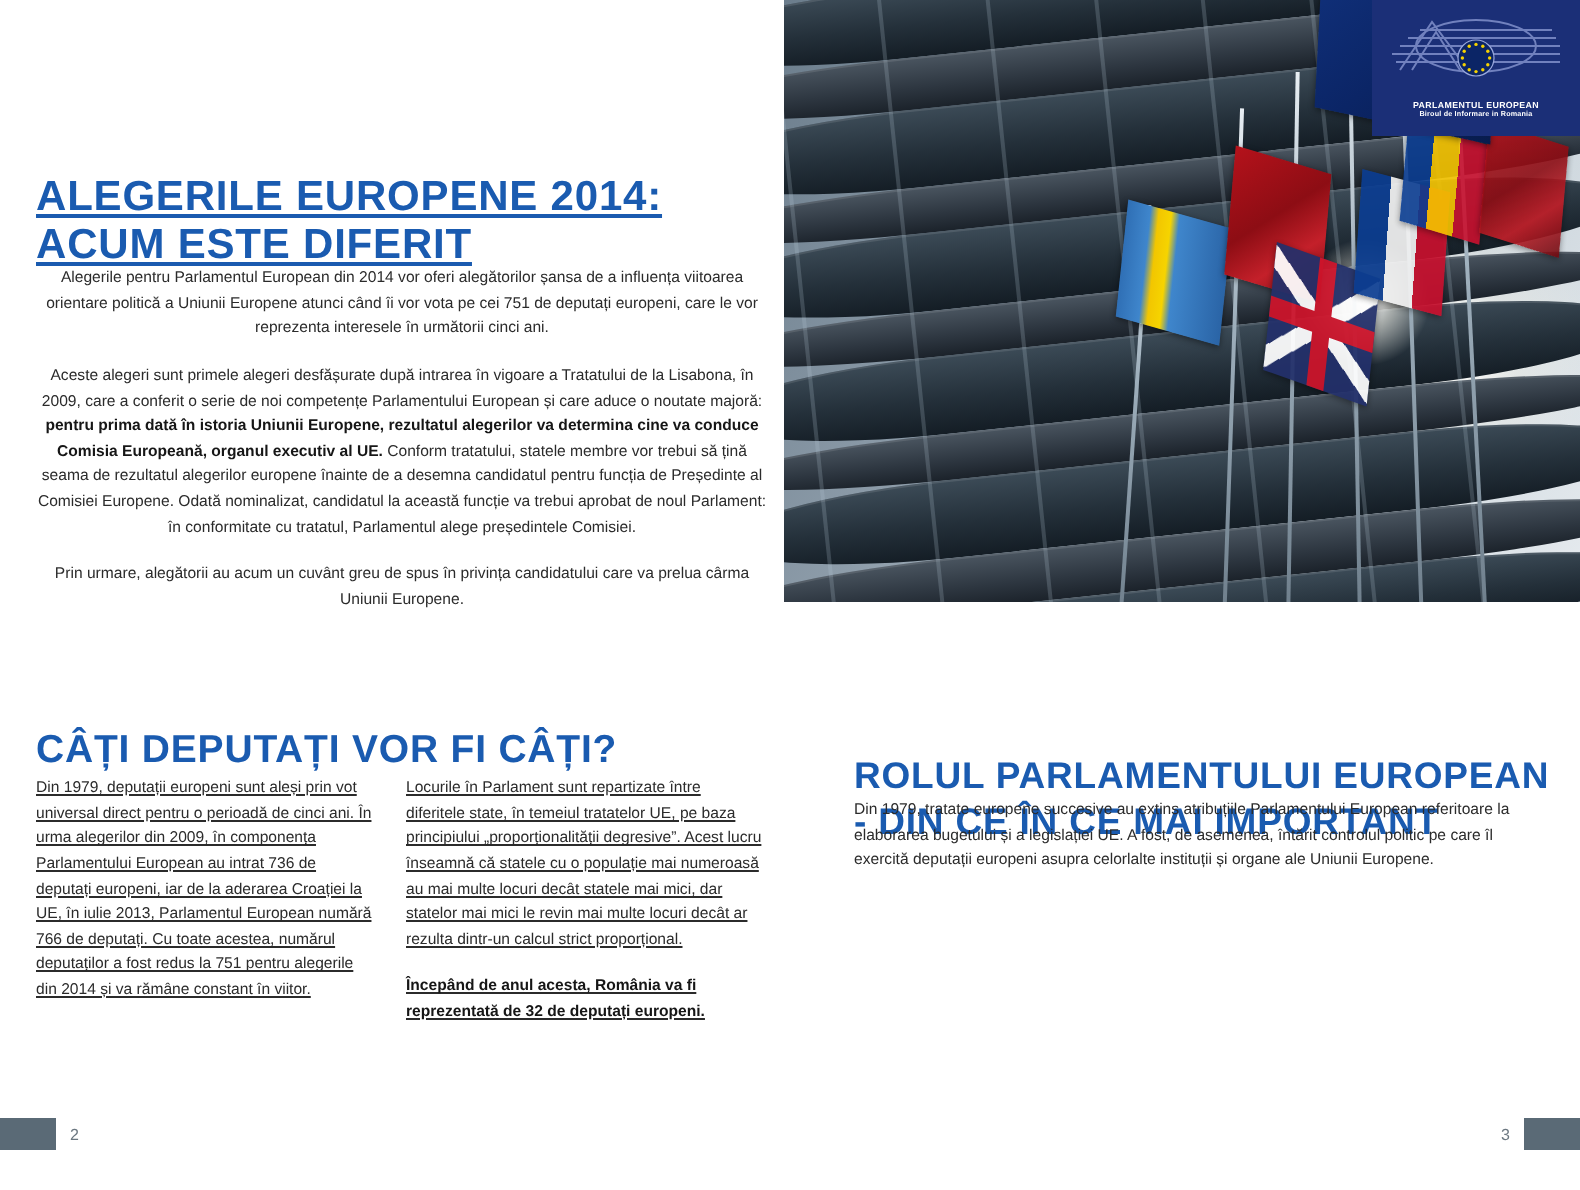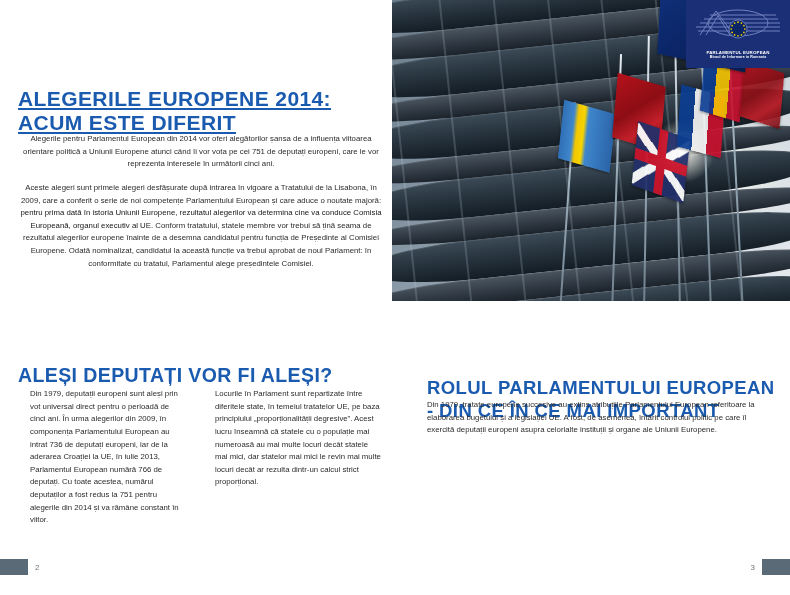--- a/index.html
+++ b/index.html
@@ -173,25 +173,25 @@
   .body-text {
     position: absolute;
     font-size: 7.8px;
     line-height: 1.62;
     color: #2b2b2b;
     text-align: left;
   }
   #intro-block { left: 18px; top: 133px; width: 366px; }
   #intro-block p { margin: 0 0 11px 0; text-align: center; }
   #intro-block p:last-child { margin-bottom: 0; }
-  #intro-block b { font-weight: normal; color: #161616; }
+  #intro-block b { font-weight: bold; color: #161616; }
 
   #col-left  { left: 18px;  top: 388px; width: 168px; }
   #col-right { left: 203px; top: 388px; width: 178px; }
-  #col-left p, #col-right p { margin: 0 0 11px 12px; }
+  #col-left p, #col-right p { margin: 0 0 11px 0; text-decoration: underline; }
   #col-left p:last-child, #col-right p:last-child { margin-bottom: 0; }
   #col-right b { font-weight: bold; color: #161616; }
 
   #rol-text { left: 427px; top: 399px; width: 330px; }
   #rol-text p { margin: 0; }
 
   
   .page-marker {
     position: absolute;
     bottom: 20px;
@@ -293,30 +293,32 @@
     </div>
   </div>
 </div>
 
 <h1 class="h-main" id="title-main">ALEGERILE EUROPENE 2014:
 ACUM ESTE DIFERIT</h1>
 
 <div class="body-text" id="intro-block">
     <p><span>Alegerile pentru Parlamentul European din 2014 vor oferi alegătorilor șansa de a influența viitoarea orientare politică a Uniunii Europene atunci când îi vor vota pe cei 751 de deputați europeni, care le vor reprezenta interesele în următorii cinci ani.</span></p>
     <p><span>Aceste alegeri sunt primele alegeri desfășurate după intrarea în vigoare a Tratatului de la Lisabona, în 2009, care a conferit o serie de noi competențe Parlamentului European și care aduce o noutate majoră: </span><b>pentru prima dată în istoria Uniunii Europene, rezultatul alegerilor va determina cine va conduce Comisia Europeană, organul executiv al UE.</b><span> Conform tratatului, statele membre vor trebui să țină seama de rezultatul alegerilor europene înainte de a desemna candidatul pentru funcția de Președinte al Comisiei Europene. Odată nominalizat, candidatul la această funcție va trebui aprobat de noul Parlament: în conformitate cu tratatul, Parlamentul alege președintele Comisiei.</span></p>
-  </div>
-
-<h2 class="h-main" id="title-deputati">ALEȘI DEPUTAȚI VOR FI ALEȘI?</h2>
+    <p><span>Prin urmare, alegătorii au acum un cuvânt greu de spus în privința candidatului care va prelua cârma Uniunii Europene.</span></p>
+  </div>
+
+<h2 class="h-main" id="title-deputati">CÂȚI DEPUTAȚI VOR FI CÂȚI?</h2>
 
 <div class="body-text" id="col-left">
     <p><span>Din 1979, deputații europeni sunt aleși prin vot universal direct pentru o perioadă de cinci ani. În urma alegerilor din 2009, în componența Parlamentului European au intrat 736 de deputați europeni, iar de la aderarea Croației la UE, în iulie 2013, Parlamentul European numără 766 de deputați. Cu toate acestea, numărul deputaților a fost redus la 751 pentru alegerile din 2014 și va rămâne constant în viitor.</span></p>
   </div>
 
 <div class="body-text" id="col-right">
     <p><span>Locurile în Parlament sunt repartizate între diferitele state, în temeiul tratatelor UE, pe baza principiului „proporționalității degresive”. Acest lucru înseamnă că statele cu o populație mai numeroasă au mai multe locuri decât statele mai mici, dar statelor mai mici le revin mai multe locuri decât ar rezulta dintr-un calcul strict proporțional.</span></p>
+    <p><b>Începând de anul acesta, România va fi reprezentată de 32 de deputați europeni.</b></p>
   </div>
 
 <div class="page-marker left">
   <div class="page-chip"></div>
   <span class="page-num">2</span>
 </div>
 
 <h2 class="h-main" id="title-rol">ROLUL PARLAMENTULUI EUROPEAN
 - DIN CE ÎN CE MAI IMPORTANT</h2>
 

